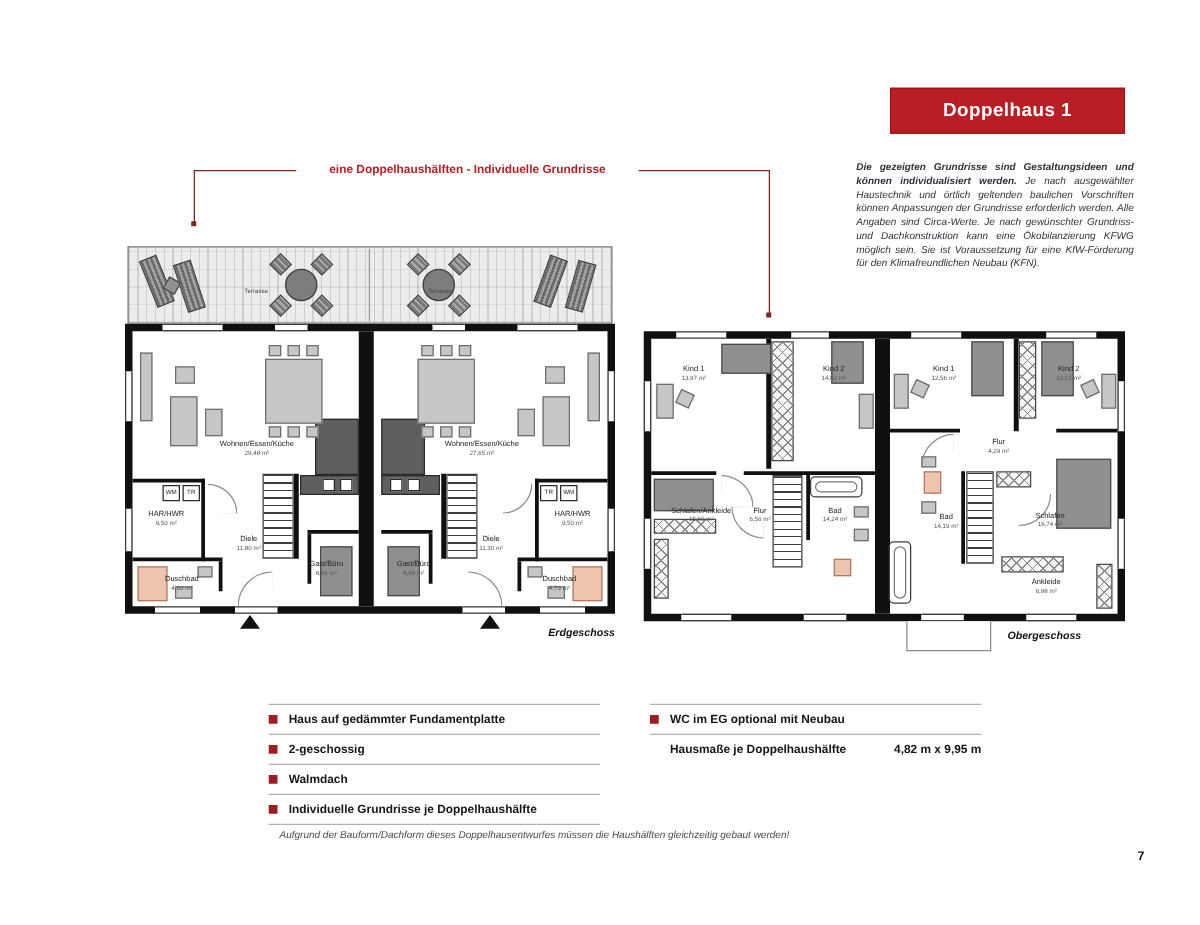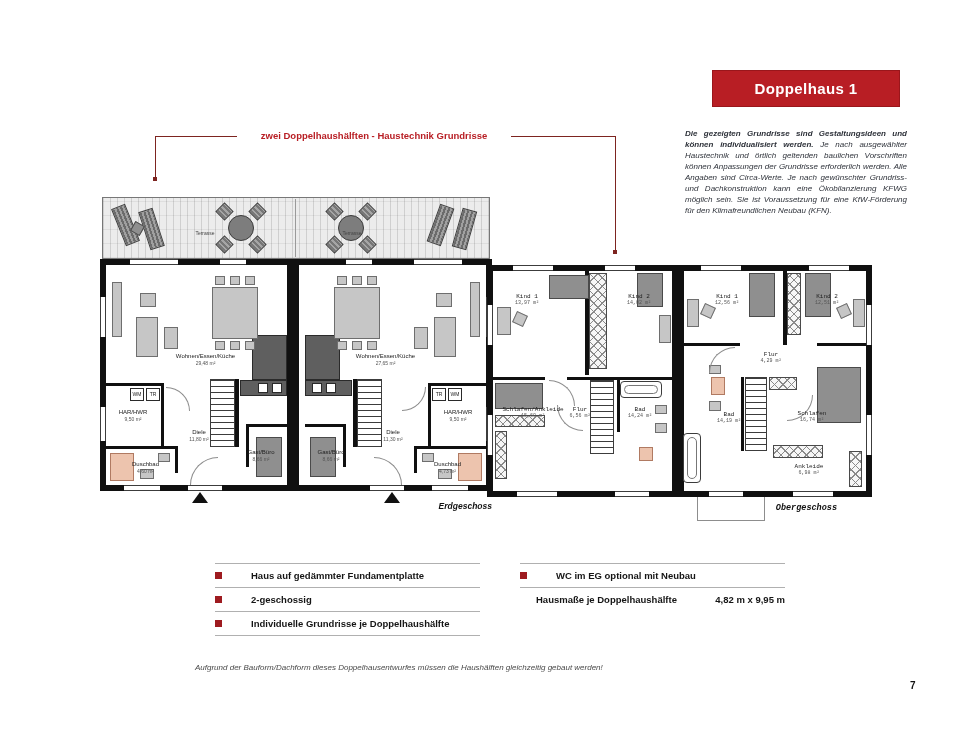--- a/index.html
+++ b/index.html
@@ -35,37 +35,37 @@
   .tri{width:0;height:0;border-left:8px solid transparent;border-right:8px solid transparent;border-bottom:11px solid #101010;}
   .canopy{border:1px solid #8d8d8d;border-top:none;background:#fff;}
   .applbox{background:#fff;border:1px solid #2a2a2a;font-size:5px;line-height:11px;text-align:center;color:#222;}
   .rlabel{text-align:center;color:#222;}
   .rlabel .nm{display:block;font-size:6px;line-height:7px;white-space:nowrap;}
   .rlabel .ar{display:block;font-size:5px;line-height:6px;color:#555;white-space:nowrap;}
   .tlabel{font-size:5px;color:#444;text-align:center;}
   .caption{font-size:8.5px;font-weight:bold;font-style:italic;color:#111;text-align:right;}
   
   .featcol{}
-  .featrow{height:23px;display:flex;align-items:center;border-top:1px solid #b0b0b0;font-size:9.5px;font-weight:bold;color:#151515;gap:20px;}
+  .featrow{height:23px;display:flex;align-items:center;border-top:1px solid #b0b0b0;font-size:9.5px;font-weight:bold;color:#151515;}
   .featrow.last{border-bottom:1px solid #b0b0b0;}
   .bullet{width:7px;height:7px;background:var(--bullet,#9e1b20);margin-right:9px;flex:0 0 auto;}
   .nobullet{margin-left:16px;}
   .specval{margin-left:auto;font-weight:bold;}
   .specval.red{color:var(--value-red,#c42026);}
-  .footnote{font-size:8px;font-style:italic;color:#4a4a4a;text-align:left;}
+  .footnote{font-size:8px;font-style:italic;color:#4a4a4a;text-align:center;}
   .pagenum{font-size:10px;font-weight:bold;color:#111;}
 </style>
 </head>
 <body>
 
 <div class="abs banner" style="left:712px;top:70px;width:188px;height:37px;">Doppelhaus 1</div>
 
 <div class="abs intro" style="left:685px;top:128px;width:222px;"><span class="b">Die gezeigten Grundrisse sind Gestaltungsideen und können individualisiert werden.</span><span> Je nach ausgewählter Haustechnik und örtlich geltenden baulichen Vorschriften können Anpassungen der Grundrisse erforderlich werden. Alle Angaben sind Circa-Werte. Je nach gewünschter Grundriss- und Dachkonstruktion kann eine Ökobilanzierung KFWG möglich sein. Sie ist Voraussetzung für eine KfW-Förderung für den Klimafreundlichen Neubau (KFN).</span></div>
 
-<div class="abs callout" style="left:238px;top:130px;width:272px;">zwei Doppelhaushälften - Haustechnik Grundrisse</div>
+<div class="abs callout" style="left:238px;top:130px;width:272px;">eine Doppelhaushälften - Individuelle Grundrisse</div>
 <div class="abs cline" style="left:155px;top:136px;width:82px;height:1px;"></div>
 <div class="abs cline" style="left:155px;top:136px;width:1px;height:42px;"></div>
 <div class="abs cdot" style="left:153px;top:177px;"></div>
 <div class="abs cline" style="left:511px;top:136px;width:105px;height:1px;"></div>
 <div class="abs cline" style="left:615px;top:136px;width:1px;height:115px;"></div>
 <div class="abs cdot" style="left:613px;top:250px;"></div>
 
 <div class="plan" style="left:100px;top:197px;width:392px;height:318px;">
 
   <div class="abs terrace" style="left:2px;top:0;width:388px;height:62px;"></div>
@@ -212,21 +212,21 @@
   <div class="abs rlabel" style="left:320px;top:264px;width:55px;">
       <span class="nm">Duschbad</span>
       <span class="ar">4,73 m²</span>
     </div>
 
   <div class="abs tri" style="left:92px;top:295px;"></div>
   <div class="abs tri" style="left:284px;top:295px;"></div>
   <div class="abs caption" style="right:0;top:304px;width:140px;">Erdgeschoss</div>
 </div>
 
-<div class="plan" style="left:487px;top:265px;width:350px;height:262px;font-family:Liberation Mono, monospace;">
+<div class="plan" style="left:515px;top:265px;width:350px;height:262px;">
   <div class="abs mainbody" style="left:0;top:0;width:385px;height:232px;"></div>
   <div class="abs wall" style="left:185px;top:6px;width:12px;height:220px;"></div>
 
   <div class="abs winh" style="left:26px;top:0;width:40px;"></div>
   <div class="abs winh" style="left:118px;top:0;width:30px;"></div>
   <div class="abs winh" style="left:214px;top:0;width:40px;"></div>
   <div class="abs winh" style="left:322px;top:0;width:40px;"></div>
   <div class="abs winv" style="left:0;top:40px;height:40px;"></div>
   <div class="abs winv" style="left:0;top:150px;height:40px;"></div>
   <div class="abs winv" style="left:379px;top:40px;height:40px;"></div>
@@ -335,20 +335,24 @@
 
 <div class="abs featcol" style="left:215px;top:563px;width:265px;">
   <div class="featrow">
       <span class="bullet"></span>
       <span>Haus auf gedämmter Fundamentplatte</span>
     </div>
   <div class="featrow">
       <span class="bullet"></span>
       <span>2-geschossig</span>
     </div>
+  <div class="featrow">
+      <span class="bullet"></span>
+      <span>Walmdach</span>
+    </div>
   <div class="featrow last">
       <span class="bullet"></span>
       <span>Individuelle Grundrisse je Doppelhaushälfte</span>
     </div>
 </div>
 <div class="abs featcol" style="left:520px;top:563px;width:265px;">
   <div class="featrow">
       <span class="bullet"></span>
       <span>WC im EG optional mit Neubau</span>
     </div>

